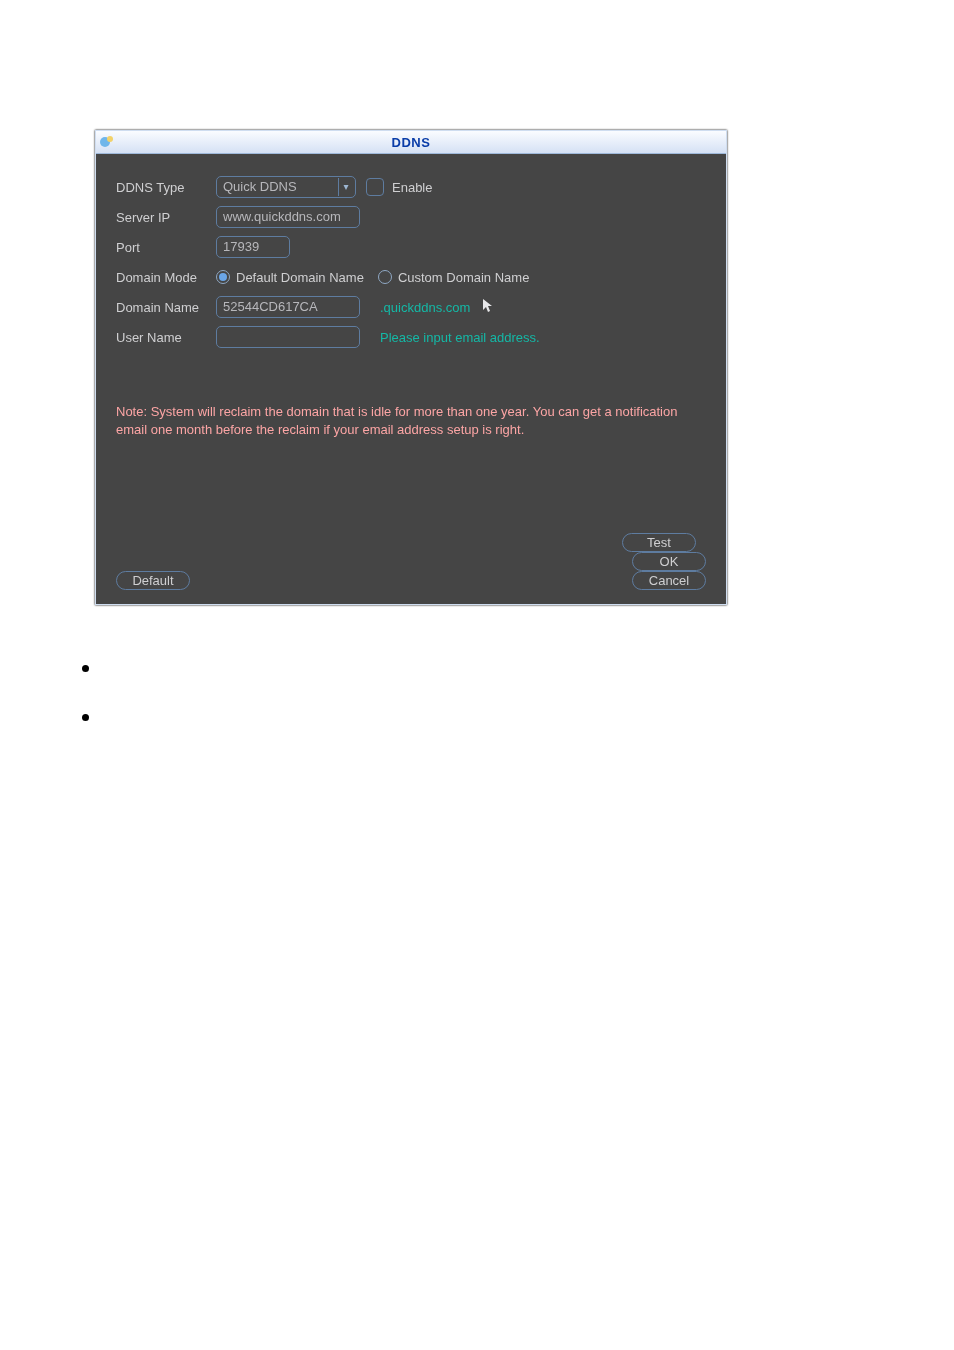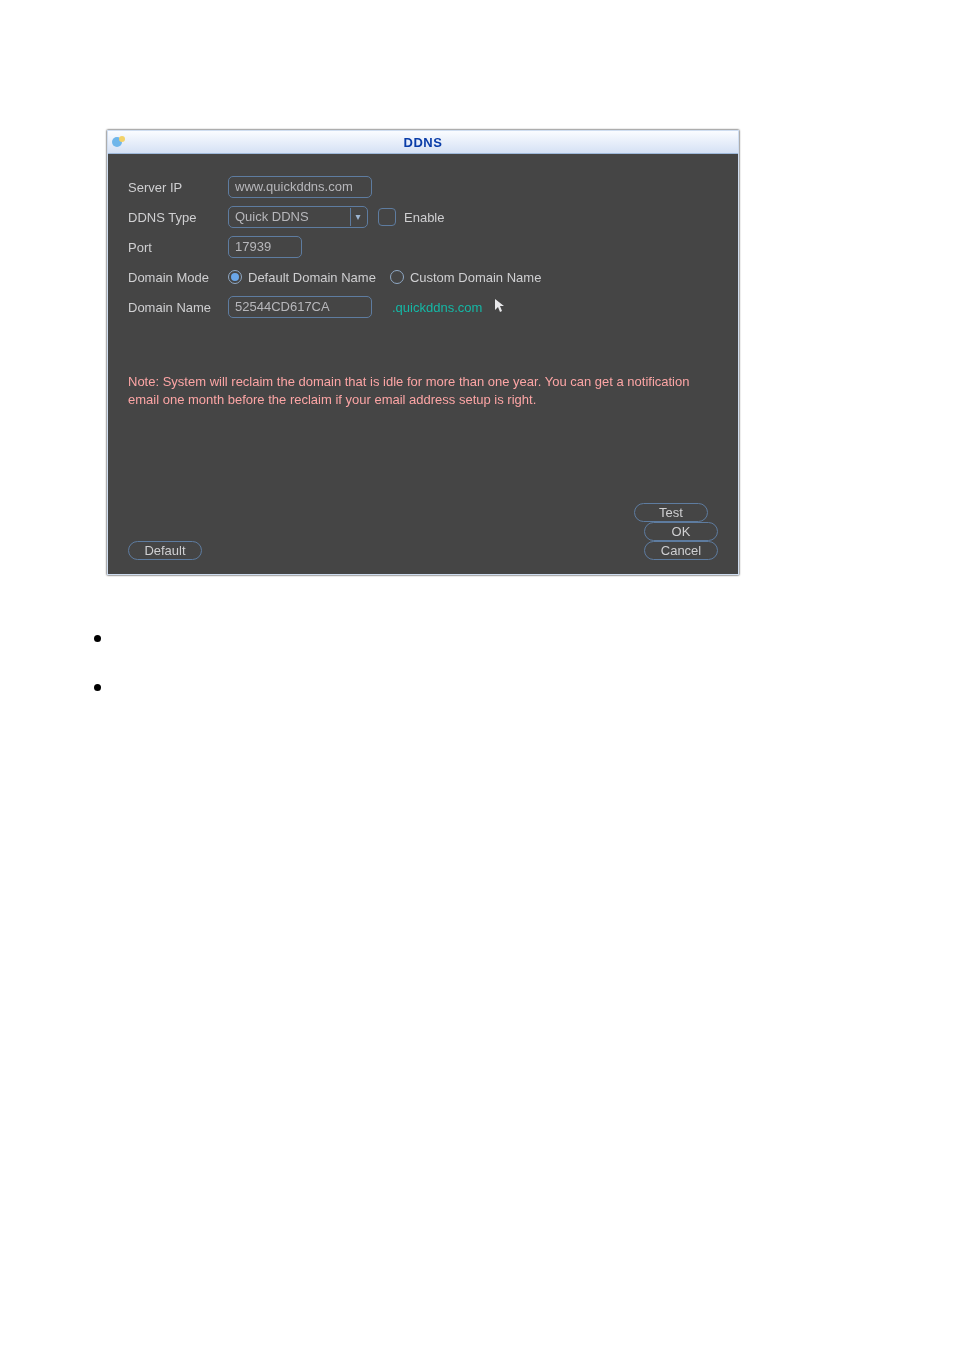--- a/index.html
+++ b/index.html
@@ -5,21 +5,21 @@
   body {
     margin: 0;
     background: #fff;
     width: 954px;
     height: 1350px;
     font-family: Arial, "Helvetica Neue", Helvetica, sans-serif;
     font-size: 14px;
     color: #000;
   }
   .page {
-    padding: 130px 100px 0 52px;
+    padding: 130px 100px 0 40px;
   }
   .dialog {
     width: 630px;
     margin-left: 55px;
     border: 1px solid #cfddf0;
     background: #454545;
     box-shadow: 0 0 2px #000;
   }
   .titlebar {
     height: 22px;
@@ -163,32 +163,32 @@
             <circle cx="6" cy="8" r="5" fill="#6fb6ea"></circle>
             <circle cx="11" cy="5" r="3" fill="#f2d26a"></circle>
           </svg>
       </div>
       <div class="titlebar-title">DDNS</div>
     </div>
 
     <div class="dialog-body">
 
       <div class="row">
-        <div class="lbl">Server IP</div>
-        <div class="input txt120">www.quickddns.com</div>
-      </div>
-
-      <div class="row">
         <div class="lbl">DDNS Type</div>
         <div class="input select">
           <span class="sval">Quick DDNS</span>
           <span class="arrow">▾</span>
         </div>
         <div class="chk"></div>
         <span class="radio-label">Enable</span>
+      </div>
+
+      <div class="row">
+        <div class="lbl">Server IP</div>
+        <div class="input txt120">www.quickddns.com</div>
       </div>
 
       <div class="row">
         <div class="lbl">Port</div>
         <div class="input txt60">17939</div>
       </div>
 
       <div class="row">
         <div class="lbl">Domain Mode</div>
         <span class="radio on"></span>
@@ -201,20 +201,25 @@
         <div class="lbl">Domain Name</div>
         <div class="input txt120">52544CD617CA</div>
         <span class="hint">.quickddns.com</span>
         <span class="cursor-icon">
           <svg viewBox="0 0 12 16" width="12" height="16">
               <path d="M1 1 L1 12 L4 9 L6 14 L8 13 L6 8 L10 8 Z" fill="#e8e8ea"></path>
             </svg>
         </span>
       </div>
 
+      <div class="row">
+        <div class="lbl">User Name</div>
+        <div class="input txt120"></div>
+        <span class="hint">Please input email address.</span>
+      </div>
 
       <div class="note">Note: System will reclaim the domain that is idle for more than one year. You can get a notification email one month before the reclaim if your email address setup is right.</div>
 
       <div class="footer">
         <div class="btn">Default</div>
         <div class="footer-right">
           <div class="btn">Test</div>
           <div class="btn">OK</div>
           <div class="btn">Cancel</div>
         </div>

